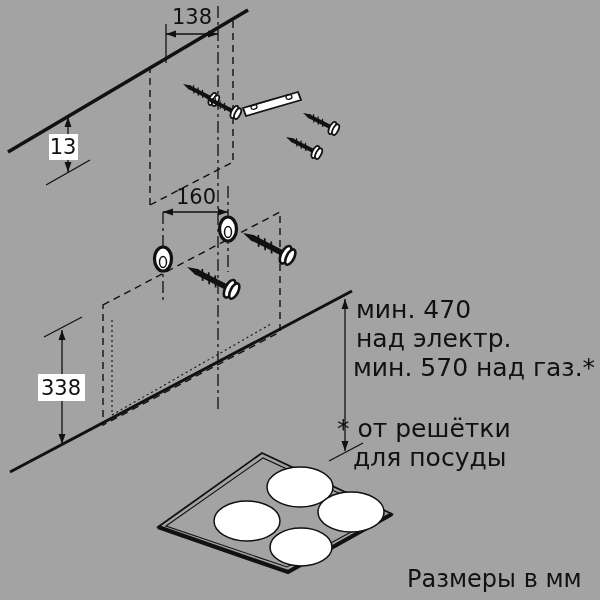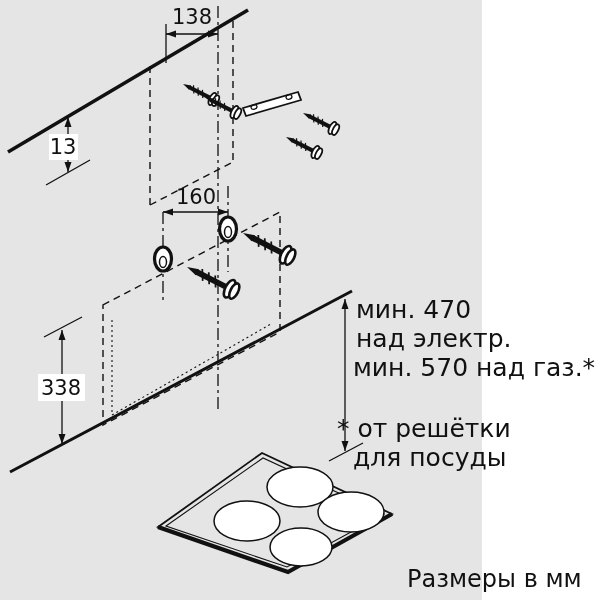--- a/index.html
+++ b/index.html
@@ -4,23 +4,23 @@
 <style>
   html, body {
     margin: 0;
     padding: 0;
     background: #ffffff;
     width: 600px;
     height: 600px;
     overflow: hidden;
   }
   #stage {
-    width: 482px;
+    width: 600px;
     height: 600px;
-    background: #e5e5e5;
+    background: #a3a3a3;
   }
   svg { display: block; }
   .ln      { stroke: #111111; fill: none; stroke-linecap: butt; }
   .thick   { stroke-width: 3.6; }
   .wall    { stroke-width: 3.0; }
   .dim     { stroke-width: 1.3; }
   .tick    { stroke-width: 1.3; }
   .dashed  { stroke-dasharray: 7 5;       stroke-width: 1.4; }
   .dashdot { stroke-dasharray: 12 4 3 4;  stroke-width: 1.3; }
   .dotted  { stroke-dasharray: 2 3;       stroke-width: 1.1; }

